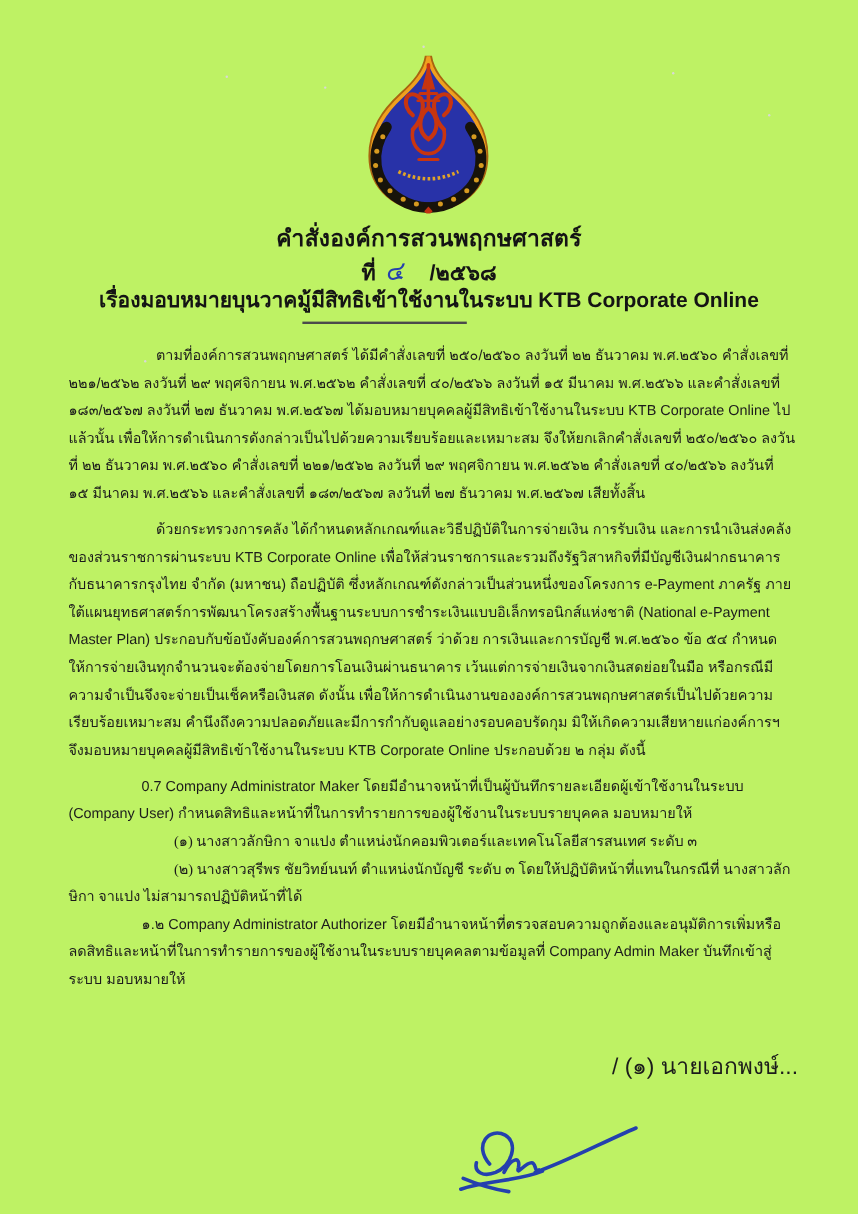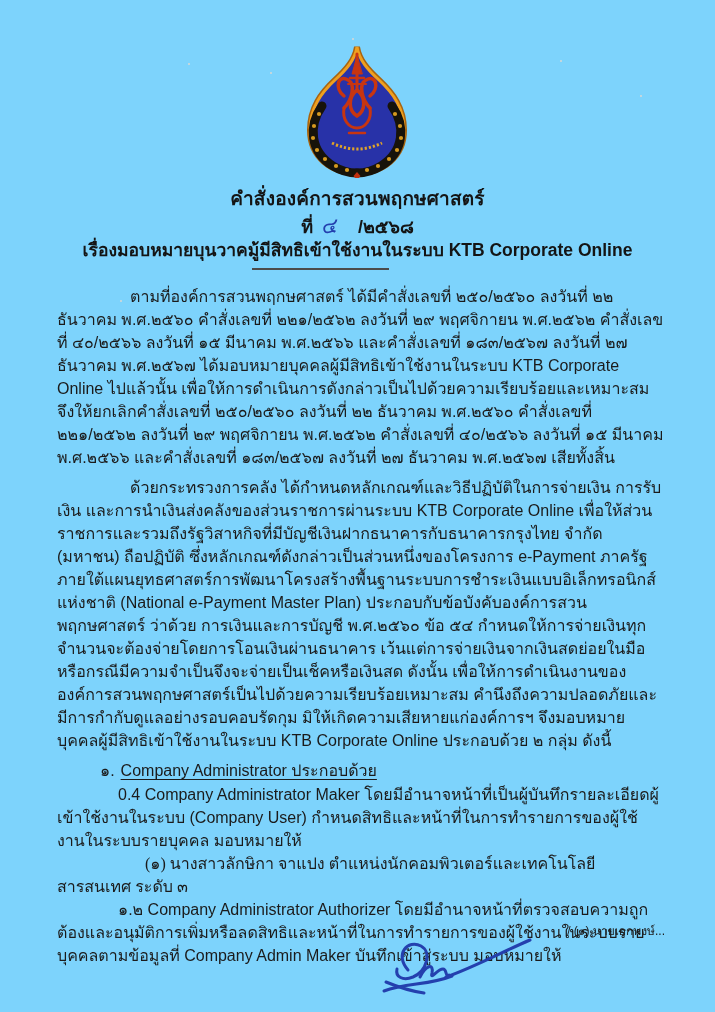--- a/index.html
+++ b/index.html
@@ -1,20 +1,20 @@
 <!DOCTYPE html>
 <html lang="th"><head>
 <meta charset="utf-8">
 <style>
   html,body{margin:0;padding:0;background:#e8e8e8;}
   .page{
     position:relative;
     width:715px;height:1012px;
     margin:0 auto;
-    background:#7dd3fc;
+    background:#bef264;
     font-family:"Liberation Sans",sans-serif;
     color:#1c1c1c;
     overflow:hidden;
   }
   
   .speck{position:absolute;width:2px;height:2px;background:#d9d9d6;border-radius:50%;}
   .s1{left:188px;top:63px}.s2{left:270px;top:72px}.s3{left:352px;top:38px}
   .s4{left:560px;top:60px}.s5{left:640px;top:95px}.s6{left:120px;top:300px}
 
   .emblem{position:absolute;left:286px;top:44px;width:142px;height:134px;}
@@ -33,34 +33,34 @@
   .t3{top:236px;font-size:17.5px;}
   .t3 .subj-label{}
 
   .divider{
     position:absolute;top:268px;left:252px;width:137px;height:0;
     border-top:2.2px solid #4b4b4b;
   }
 
   .body{
     position:absolute;top:285px;left:57px;width:607px;
-    font-size:16px;line-height:23px;color:#1b1b1b;
+    font-size:12px;line-height:23px;color:#1b1b1b;
     text-align:left;overflow-wrap:break-word;
   }
   .body p{margin:0;}
   .p-main{text-indent:73px;margin-bottom:7px !important;}
   .h-sect{padding-left:43px;margin:2px 0 1px !important;}
   .h-sect .num{margin-right:6px;}
   .h-sect .utext{text-decoration:underline;text-underline-offset:3px;}
   .p-item{text-indent:61px;}
   .p-sub{text-indent:88px;font-family:Liberation Serif, serif;}
 
   .footer-note{
-    position:absolute;top:921px;right:50px;
-    font-size:12px;color:#1b1b1b;
+    position:absolute;top:873px;right:50px;
+    font-size:19px;color:#1b1b1b;
   }
   .signature{position:absolute;left:380px;top:934px;width:158px;height:72px;}
 </style>
 </head>
 <body>
 
 <div class="page">
 
   <span class="speck s1"></span>
   <span class="speck s2"></span>
@@ -120,26 +120,24 @@
   <div class="title-line t3">
     <span class="subj-label">เรื่อง</span><span>มอบหมายบุนวาคมู้มีสิทธิเข้าใช้งานในระบบ KTB Corporate Online</span>
   </div>
 
   <div class="divider"></div>
 
   <div class="body">
     <p class="p-main">ตามที่องค์การสวนพฤกษศาสตร์ ได้มีคำสั่งเลขที่ ๒๕๐/๒๕๖๐ ลงวันที่ ๒๒ ธันวาคม พ.ศ.๒๕๖๐ คำสั่งเลขที่ ๒๒๑/๒๕๖๒ ลงวันที่ ๒๙ พฤศจิกายน พ.ศ.๒๕๖๒ คำสั่งเลขที่ ๔๐/๒๕๖๖ ลงวันที่ ๑๕ มีนาคม พ.ศ.๒๕๖๖ และคำสั่งเลขที่ ๑๘๓/๒๕๖๗ ลงวันที่ ๒๗ ธันวาคม พ.ศ.๒๕๖๗ ได้มอบหมายบุคคลผู้มีสิทธิเข้าใช้งานในระบบ KTB Corporate Online ไปแล้วนั้น เพื่อให้การดำเนินการดังกล่าวเป็นไปด้วยความเรียบร้อยและเหมาะสม จึงให้ยกเลิกคำสั่งเลขที่ ๒๕๐/๒๕๖๐ ลงวันที่ ๒๒ ธันวาคม พ.ศ.๒๕๖๐ คำสั่งเลขที่ ๒๒๑/๒๕๖๒ ลงวันที่ ๒๙ พฤศจิกายน พ.ศ.๒๕๖๒ คำสั่งเลขที่ ๔๐/๒๕๖๖ ลงวันที่ ๑๕ มีนาคม พ.ศ.๒๕๖๖ และคำสั่งเลขที่ ๑๘๓/๒๕๖๗ ลงวันที่ ๒๗ ธันวาคม พ.ศ.๒๕๖๗ เสียทั้งสิ้น</p>
     <p class="p-main">ด้วยกระทรวงการคลัง ได้กำหนดหลักเกณฑ์และวิธีปฏิบัติในการจ่ายเงิน การรับเงิน และการนำเงินส่งคลังของส่วนราชการผ่านระบบ KTB Corporate Online เพื่อให้ส่วนราชการและรวมถึงรัฐวิสาหกิจที่มีบัญชีเงินฝากธนาคารกับธนาคารกรุงไทย จำกัด (มหาชน) ถือปฏิบัติ ซึ่งหลักเกณฑ์ดังกล่าวเป็นส่วนหนึ่งของโครงการ e-Payment ภาครัฐ ภายใต้แผนยุทธศาสตร์การพัฒนาโครงสร้างพื้นฐานระบบการชำระเงินแบบอิเล็กทรอนิกส์แห่งชาติ (National e-Payment Master Plan) ประกอบกับข้อบังคับองค์การสวนพฤกษศาสตร์ ว่าด้วย การเงินและการบัญชี พ.ศ.๒๕๖๐ ข้อ ๕๔ กำหนดให้การจ่ายเงินทุกจำนวนจะต้องจ่ายโดยการโอนเงินผ่านธนาคาร เว้นแต่การจ่ายเงินจากเงินสดย่อยในมือ หรือกรณีมีความจำเป็นจึงจะจ่ายเป็นเช็คหรือเงินสด ดังนั้น เพื่อให้การดำเนินงานขององค์การสวนพฤกษศาสตร์เป็นไปด้วยความเรียบร้อยเหมาะสม คำนึงถึงความปลอดภัยและมีการกำกับดูแลอย่างรอบคอบรัดกุม มิให้เกิดความเสียหายแก่องค์การฯ จึงมอบหมายบุคคลผู้มีสิทธิเข้าใช้งานในระบบ KTB Corporate Online ประกอบด้วย ๒ กลุ่ม ดังนี้</p>
 
-    <p class="h-sect">
-      <span class="num">๑.</span><span class="utext">Company Administrator ประกอบด้วย</span>
-    </p>
 
-    <p class="p-item">0.4 Company Administrator Maker โดยมีอำนาจหน้าที่เป็นผู้บันทึกรายละเอียดผู้เข้าใช้งานในระบบ (Company User) กำหนดสิทธิและหน้าที่ในการทำรายการของผู้ใช้งานในระบบรายบุคคล มอบหมายให้</p>
+    <p class="p-item">0.7 Company Administrator Maker โดยมีอำนาจหน้าที่เป็นผู้บันทึกรายละเอียดผู้เข้าใช้งานในระบบ (Company User) กำหนดสิทธิและหน้าที่ในการทำรายการของผู้ใช้งานในระบบรายบุคคล มอบหมายให้</p>
     <p class="p-sub">(๑) นางสาวลักษิกา จาแปง ตำแหน่งนักคอมพิวเตอร์และเทคโนโลยีสารสนเทศ ระดับ ๓</p>
+    <p class="p-sub">(๒) นางสาวสุรีพร ชัยวิทย์นนท์ ตำแหน่งนักบัญชี ระดับ ๓ โดยให้ปฏิบัติหน้าที่แทนในกรณีที่ นางสาวลักษิกา จาแปง ไม่สามารถปฏิบัติหน้าที่ได้</p>
     <p class="p-item">๑.๒ Company Administrator Authorizer โดยมีอำนาจหน้าที่ตรวจสอบความถูกต้องและอนุมัติการเพิ่มหรือลดสิทธิและหน้าที่ในการทำรายการของผู้ใช้งานในระบบรายบุคคลตามข้อมูลที่ Company Admin Maker บันทึกเข้าสู่ระบบ มอบหมายให้</p>
   </div>
 
   <div class="footer-note">/ (๑) นายเอกพงษ์...</div>
 
   <svg class="signature" viewBox="0 0 158 72" xmlns="http://www.w3.org/2000/svg" aria-hidden="true">
     <g fill="none" stroke="#2440ae" stroke-width="3" stroke-linecap="round">
       <path d="M28,36 C14,20 28,5 41,12 C52,18 47,37 33,43 C23,47 15,43 17,35"></path>
       <path d="M40,43 C46,31 54,29 52,39 C50,47 57,35 63,35 C67,35 65,43 69,41"></path>
       <path d="M66,43 C92,34 122,18 150,6"></path>

